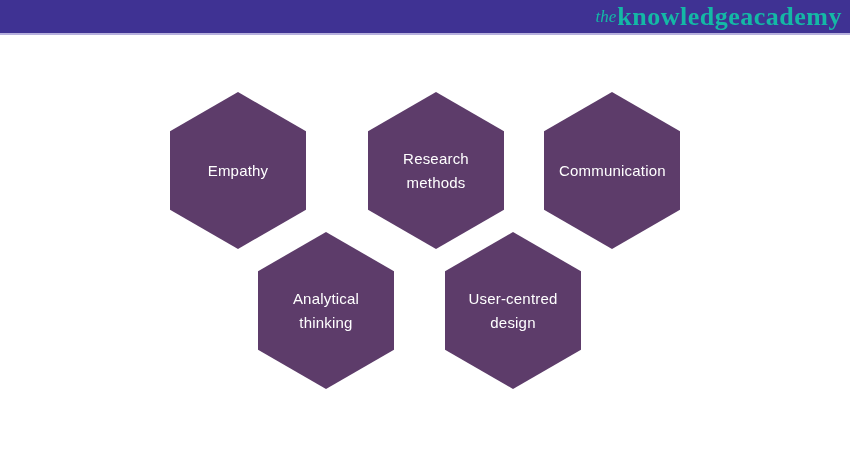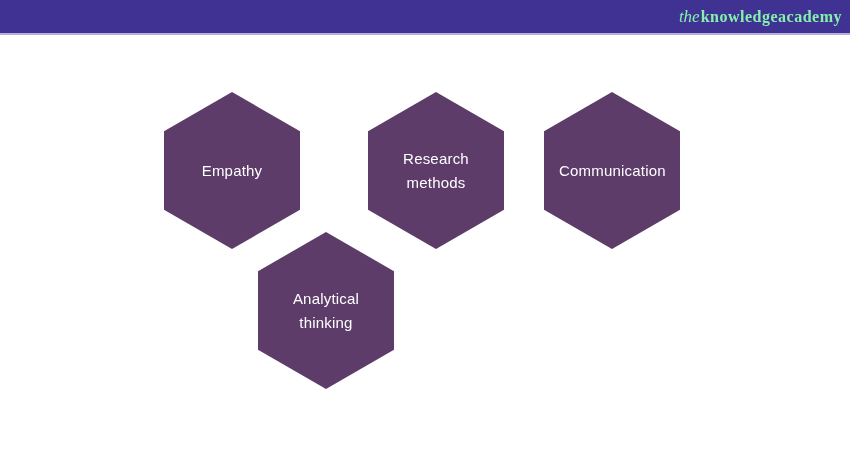--- a/index.html
+++ b/index.html
@@ -25,33 +25,33 @@
     background: var(--header-bg, #3f3293);
     border-bottom: 2px solid var(--header-border, #b6b0dd);
     display: flex;
     align-items: center;
     justify-content: flex-end;
     padding-right: 8px;
   }
   .logo {
     display: flex;
     align-items: center;
-    color: #86efac;
+    color: #14b8a6;
     font-family: "Liberation Serif", "DejaVu Serif", serif;
     white-space: nowrap;
     line-height: 1;
   }
   .logo-the {
     font-style: italic;
     font-size: 17px;
     margin-right: 1px;
   }
   .logo-name {
     font-weight: bold;
-    font-size: 16px;
+    font-size: 26px;
     letter-spacing: 0.5px;
   }
 
   
   .diagram {
     position: absolute;
     top: 0; left: 0;
     width: 100%; height: 100%;
   }
   .hex {
@@ -66,21 +66,21 @@
   }
   .hex-label {
     width: 106px;
     text-align: center;
     color: var(--hexagon-text, #ffffff);
     font-size: 15px;
     line-height: 24px;
     font-weight: 500;
     letter-spacing: 0.2px;
   }
-  .hex-1 { left: 164px; top: 92px; align-items: center; }
+  .hex-1 { left: 170px; top: 92px; align-items: center; }
   .hex-2 { left: 368px; top: 92px; }
   .hex-3 { left: 544px; top: 92px; }
   .hex-4 { left: 258px; top: 232px; }
   .hex-5 { left: 445px; top: 232px; }
 </style>
 </head>
 <body>
 
 <header class="header">
   <div class="logo">
@@ -100,14 +100,17 @@
   </div>
 
   <div class="hex hex-4">
     <span class="hex-label">Analytical thinking</span>
   </div>
 
   <div class="hex hex-3">
     <span class="hex-label">Communication</span>
   </div>
 
+  <div class="hex hex-5">
+    <span class="hex-label">User-centred design</span>
+  </div>
 
 </main>
 
 </body></html>

